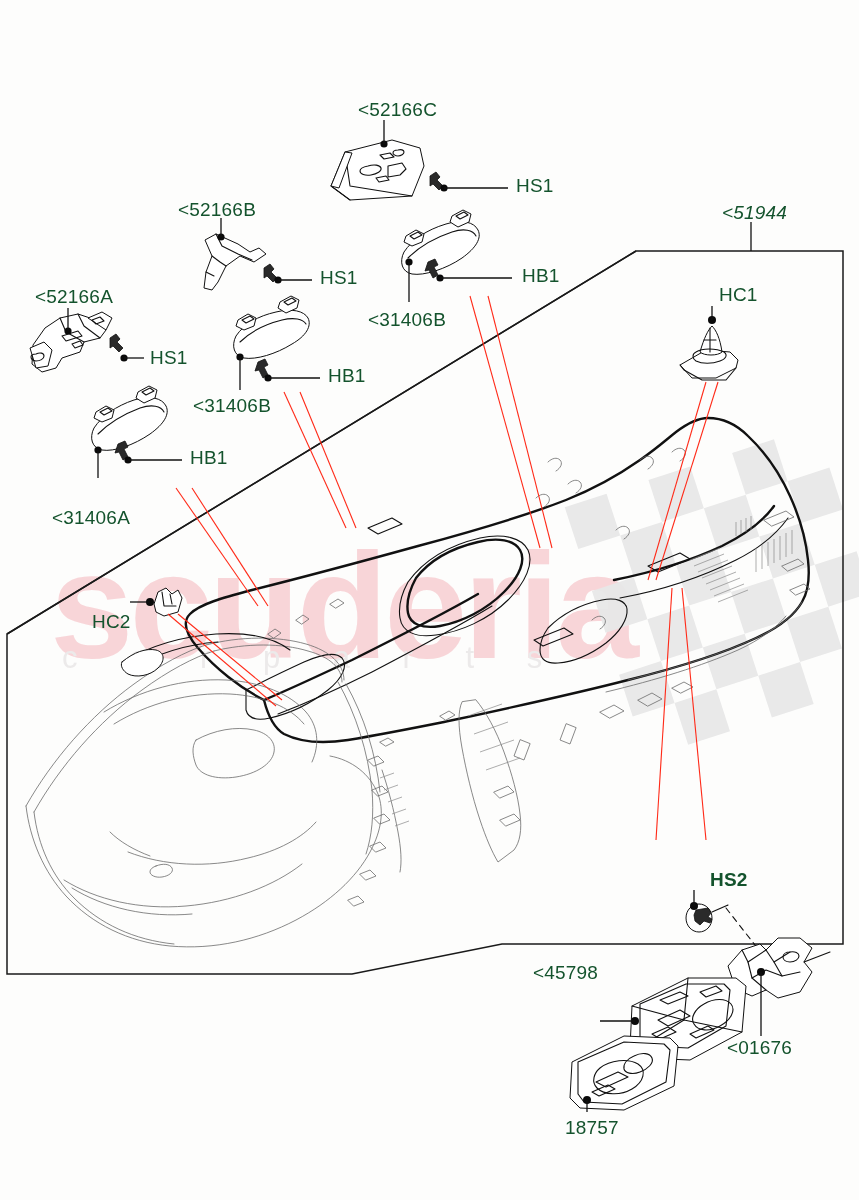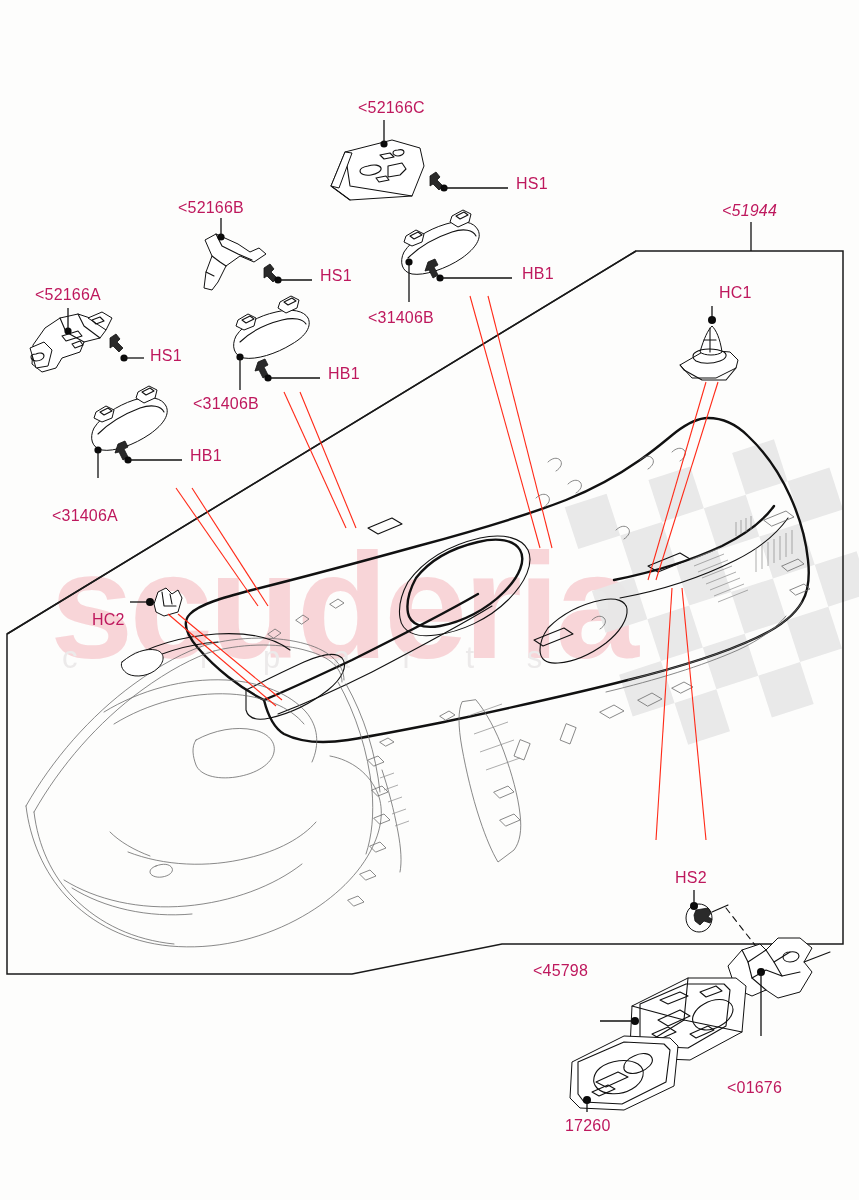--- a/index.html
+++ b/index.html
@@ -6,23 +6,23 @@
   #stage{
     position:relative;
     width:859px;height:1200px;
     background:#fdfdfc;
     font-family:"Liberation Sans", sans-serif;
     overflow:hidden;
   }
   svg.layer{position:absolute;left:0;top:0;width:859px;height:1200px;}
   .lbl{
     position:absolute;
-    color:#be185d;
+    color:#14532d;
     font-family:"Liberation Sans", sans-serif;
-    font-size:16px;
+    font-size:19px;
     font-weight:400;
     letter-spacing:0.2px;
     white-space:nowrap;
     line-height:1;
   }
   .wm-text{
     position:absolute;
     font-family:"Liberation Sans", sans-serif;
     font-weight:700;
     color:#f6d2d5;
@@ -465,18 +465,18 @@
   <div class="lbl" style="left:522px;  top:266px;">HB1</div>
   <div class="lbl" style="left:35px;   top:287px;">&lt;52166A</div>
   <div class="lbl" style="left:686px;  top:285px;margin-left:33px;">HC1</div>
   <div class="lbl" style="left:368px;  top:310px;">&lt;31406B</div>
   <div class="lbl" style="left:150px;  top:348px;">HS1</div>
   <div class="lbl" style="left:328px;  top:366px;">HB1</div>
   <div class="lbl" style="left:193px;  top:396px;">&lt;31406B</div>
   <div class="lbl" style="left:190px;  top:448px;">HB1</div>
   <div class="lbl" style="left:52px;   top:508px;">&lt;31406A</div>
   <div class="lbl" style="left:92px;   top:592px;margin-top:20px;">HC2</div>
-  <div class="lbl" style="left:675px;  top:870px;">HS2</div>
+  <div class="lbl" style="left:710px;  top:870px;font-weight:bold;">HS2</div>
   <div class="lbl" style="left:533px;  top:963px;">&lt;45798</div>
-  <div class="lbl" style="left:727px;  top:1080px;">&lt;01676</div>
-  <div class="lbl" style="left:565px;  top:1118px;">17260</div>
+  <div class="lbl" style="left:727px;  top:1038px;">&lt;01676</div>
+  <div class="lbl" style="left:565px;  top:1118px;">18757</div>
 
 </div>
 
 </body></html>

